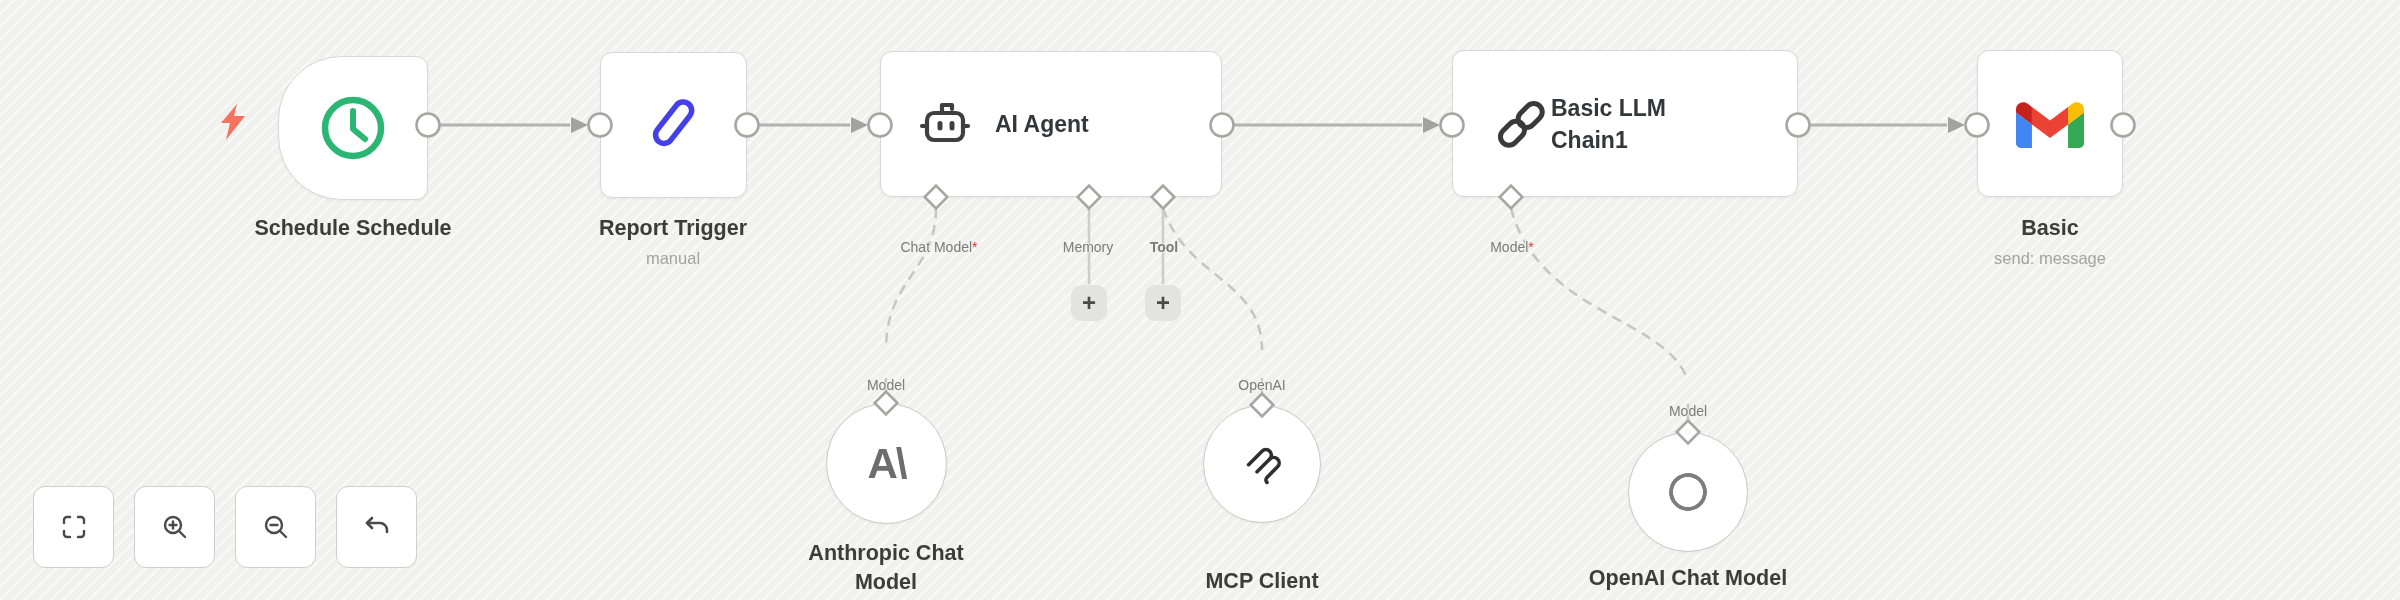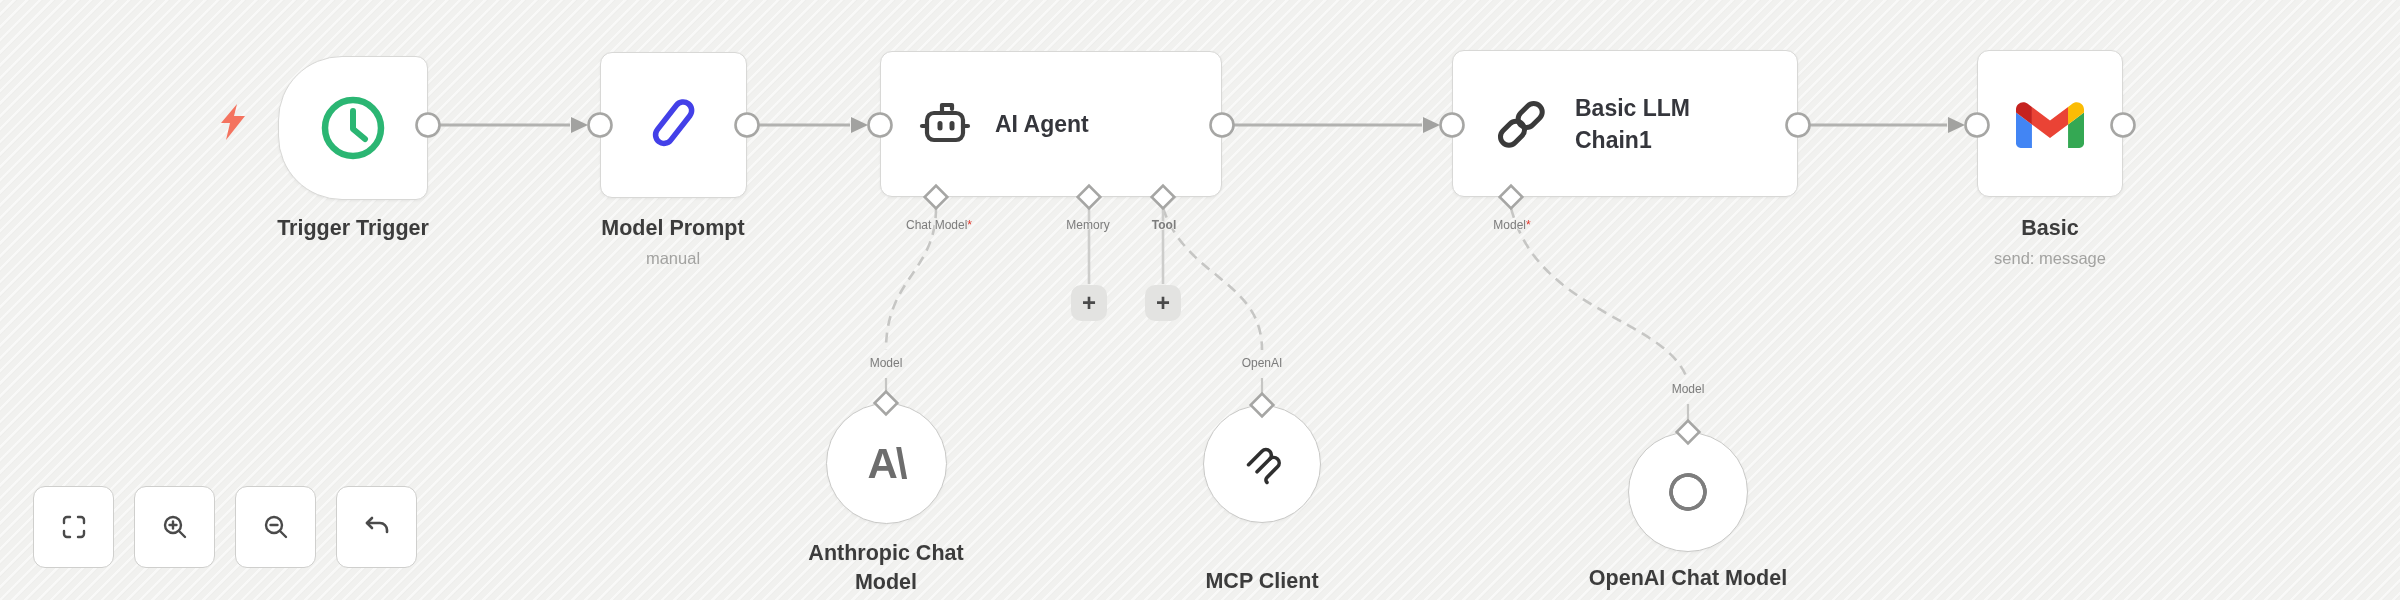--- a/index.html
+++ b/index.html
@@ -36,22 +36,23 @@
     text-shadow:0 1px 0 #f1f1ef,0 -1px 0 #f1f1ef,1px 0 0 #f1f1ef,-1px 0 0 #f1f1ef;
     white-space:nowrap;
   }
   .node-label.wrap{white-space:normal;}
   .node-sub{
     position:absolute;transform:translateX(-50%);
     font-size:16.5px;font-weight:400;color:#a3a3a1;text-align:center;white-space:nowrap;
   }
   .port-label{
     position:absolute;transform:translateX(-50%);
-    font-size:12px;color:#7c7c7c;text-align:center;white-space:nowrap;
+    font-size:14px;color:#7c7c7c;text-align:center;white-space:nowrap;
     text-shadow:0 1px 0 #f1f1ef,0 -1px 0 #f1f1ef,1px 0 0 #f1f1ef,-1px 0 0 #f1f1ef;
+    margin-top:21px;
   }
   .req{color:#e0352b;}
   .plus-btn{
     position:absolute;width:36px;height:36px;border-radius:10px;background:#e3e3e1;
     display:flex;align-items:center;justify-content:center;
     font-size:24px;font-weight:600;color:#4a4a4a;cursor:pointer;line-height:1;
   }
   .controls{position:absolute;left:33px;top:486px;display:flex;gap:20px;}
   .ctrl-btn{
     width:81px;height:82px;background:#ffffff;border:1.5px solid #cfcfcd;border-radius:12px;
@@ -88,21 +89,21 @@
         <path d="M25 17 V9 H35 V13"></path>
         <path d="M5 30 H10"></path>
         <path d="M46 30 H51"></path>
       </g>
       <rect x="20.5" y="25" width="5" height="9.5" rx="2.5" fill="#3f3f3f"></rect>
       <rect x="32.5" y="25" width="5" height="9.5" rx="2.5" fill="#3f3f3f"></rect>
     </svg>
     <div class="node-title-in">AI Agent</div>
   </div>
 
-  <div class="node row" style="left:1452px;top:50px;width:346px;height:147px;padding-left:38px;gap:24px;">
+  <div class="node row" style="left:1452px;top:50px;width:346px;height:147px;padding-left:38px;">
     <svg width="60" height="60" viewBox="0 0 60 60">
       <g transform="rotate(-45 30 30)" fill="none" stroke="#3a3a3a" stroke-width="5">
         <rect x="4" y="22" width="27" height="17" rx="8.5"></rect>
         <rect x="29" y="22" width="27" height="17" rx="8.5"></rect>
       </g>
     </svg>
     <div class="node-title-in wrap" style="width:132px;white-space:normal;">Basic LLM Chain1</div>
   </div>
 
   <div class="node" style="left:1977px;top:50px;width:146px;height:147px;">
@@ -190,23 +191,23 @@
       <rect x="-8" y="-8" width="16" height="16" transform="translate(936 197) rotate(45)"></rect>
       <rect x="-8" y="-8" width="16" height="16" transform="translate(1089 197) rotate(45)"></rect>
       <rect x="-8" y="-8" width="16" height="16" transform="translate(1163 197) rotate(45)"></rect>
       <rect x="-8" y="-8" width="16" height="16" transform="translate(1511 197) rotate(45)"></rect>
       <rect x="-8" y="-8" width="16" height="16" transform="translate(886 403) rotate(45)"></rect>
       <rect x="-8" y="-8" width="16" height="16" transform="translate(1262 405) rotate(45)"></rect>
       <rect x="-8" y="-8" width="16" height="16" transform="translate(1688 432) rotate(45)"></rect>
     </g>
   </svg>
 
-  <div class="node-label" style="left:353px;top:214px;">Trigger Trigger</div>
-
-  <div class="node-label" style="left:673px;top:214px;">Model Prompt</div>
+  <div class="node-label" style="left:353px;top:214px;">Schedule Schedule</div>
+
+  <div class="node-label" style="left:673px;top:214px;">Report Trigger</div>
   <div class="node-sub" style="left:673px;top:249px;text-align:right;">manual</div>
 
   <div class="node-label" style="left:2050px;top:214px;">Basic</div>
   <div class="node-sub" style="left:2050px;top:249px;">send: message</div>
 
   <div class="port-label" style="left:939px;top:218px;">
     <span>Chat Model</span><span class="req">*</span>
   </div>
   <div class="port-label" style="left:1088px;top:218px;text-align:right;">Memory</div>
   <div class="port-label" style="left:1164px;top:218px;font-weight:bold;">Tool</div>

